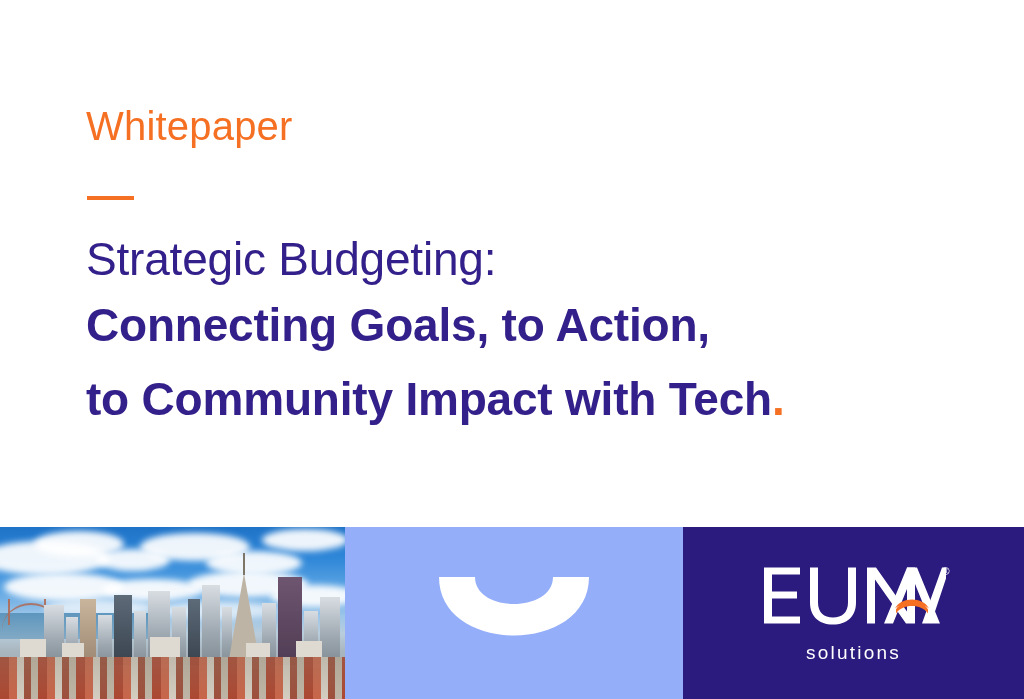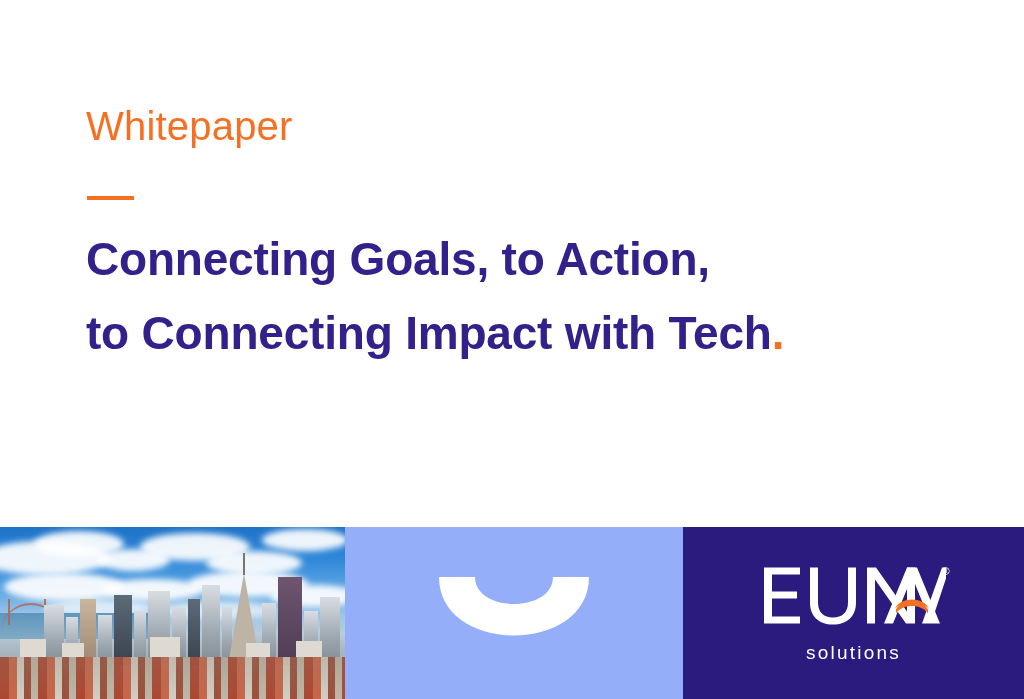--- a/index.html
+++ b/index.html
@@ -260,22 +260,23 @@
 
 <div class="page">
 
   <div class="cover-top">
 
     <div class="eyebrow">Whitepaper</div>
 
     <div class="rule"></div>
 
     <div class="headline">
+      <span class="headline-line light">Strategic Budgeting:</span>
       <span class="headline-line bold">Connecting Goals, to Action,</span>
-      <span class="headline-line bold"><span>to Connecting Impact with Tech</span><span class="accent-dot">.</span></span>
+      <span class="headline-line bold"><span>to Community Impact with Tech</span><span class="accent-dot">.</span></span>
     </div>
   </div>
 
   <div class="band">
 
     <div class="panel-photo">
       <div class="cloud" style="left:-20px;  top:14px;  width:130px; height:34px;"></div>
       <div class="cloud" style="left:34px;   top:4px;   width:90px;  height:26px;"></div>
       <div class="cloud" style="left:96px;   top:22px;  width:74px;  height:22px;"></div>
       <div class="cloud" style="left:140px;  top:6px;   width:110px; height:28px;"></div>

